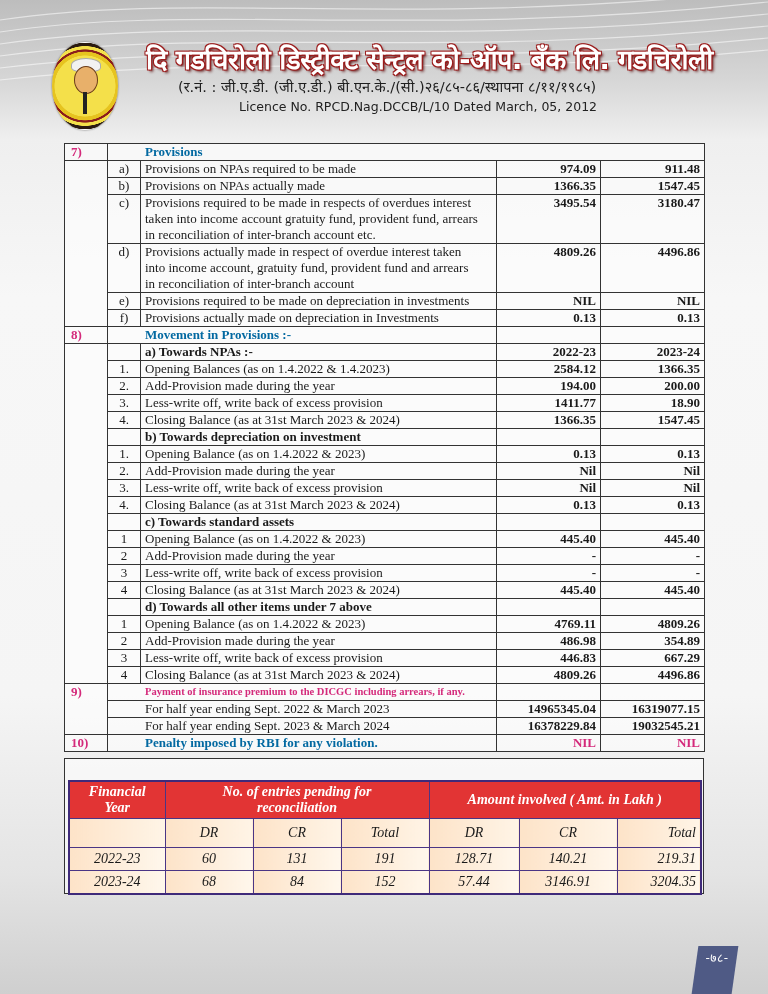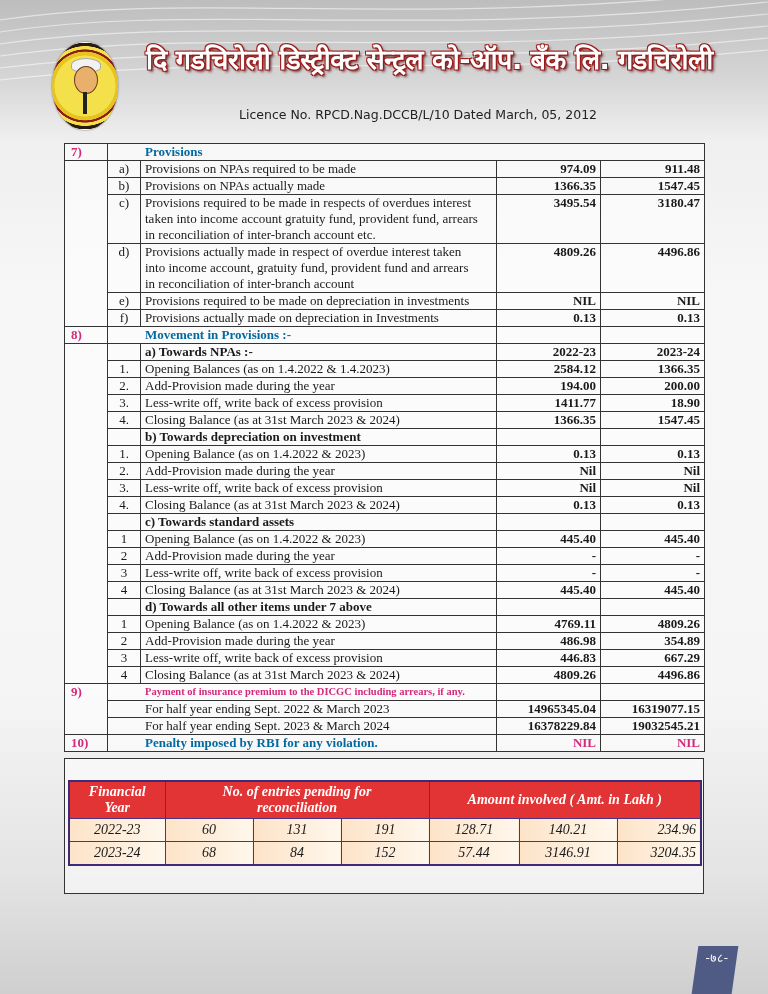--- a/index.html
+++ b/index.html
@@ -34,21 +34,21 @@
     color: #ffffff; letter-spacing: -0.5px;
     text-shadow: 1px 1px 0 #9b1b1b, -1px -1px 0 #9b1b1b, 1px -1px 0 #9b1b1b, -1px 1px 0 #9b1b1b, 2px 2px 3px #5a0c0c;
     white-space: nowrap;
   }
   .reg-hi {
     position: absolute; left: 178px; top: 76px;
     font-family: "DejaVu Sans", sans-serif; font-size: 14.5px; color: #1e1e1e; white-space: nowrap;
   }
   .licence {
     position: absolute; left: 239px; top: 99px;
-    font-family: "DejaVu Sans", sans-serif; font-size: 12.5px; color: #222; white-space: nowrap; margin-top: 8px;
+    font-family: "DejaVu Sans", sans-serif; font-size: 12.5px; color: #222; white-space: nowrap;
   }
 
   .main-table-wrap {
     position: absolute; left: 64px; top: 143px; width: 640px;
   }
   table.main {
     width: 640px; border-collapse: collapse; table-layout: fixed;
     font-size: 13px; line-height: 16px; background: rgba(255,255,255,0.55);
   }
   table.main td { border: 1px solid #333; padding: 0 4px; vertical-align: top; height: 16px; }
@@ -108,20 +108,21 @@
   </g>
 </svg>
 
 <div class="header">
   <div class="logo">
     <div class="turban"></div>
     <div class="face"></div>
     <div class="stand"></div>
   </div>
   <div class="title-hi">दि गडचिरोली डिस्ट्रीक्ट सेन्ट्रल को-ऑप. बँक लि. गडचिरोली</div>
+  <div class="reg-hi">(र.नं. : जी.ए.डी. (जी.ए.डी.) बी.एन.के./(सी.)२६/८५-८६/स्थापना ८/११/१९८५)</div>
   <div class="licence">Licence No. RPCD.Nag.DCCB/L/10 Dated March, 05, 2012</div>
 </div>
 
 <div class="main-table-wrap">
 <table class="main">
   <colgroup>
         <col class="c1">
         <col class="c2">
         <col class="c3">
         <col class="c4">
@@ -359,28 +360,37 @@
       <td>
             <div>Financial</div>
             <div>Year</div>
           </td>
       <td colspan="3">
             <div>No. of entries pending for</div>
             <div>reconciliation</div>
           </td>
       <td colspan="3">Amount involved ( Amt. in Lakh )</td>
     </tr>
+    <tr class="h2">
+      <td></td>
+      <td>DR</td>
+      <td>CR</td>
+      <td>Total</td>
+      <td>DR</td>
+      <td>CR</td>
+      <td class="rt">Total</td>
+    </tr>
     <tr class="r">
       <td>2022-23</td>
       <td>60</td>
       <td>131</td>
       <td>191</td>
       <td>128.71</td>
       <td>140.21</td>
-      <td class="rt">234.96</td>
+      <td class="rt">219.31</td>
     </tr>
     <tr class="r">
       <td>2023-24</td>
       <td>68</td>
       <td>84</td>
       <td>152</td>
       <td>57.44</td>
       <td>3146.91</td>
       <td class="rt">3204.35</td>
     </tr>

